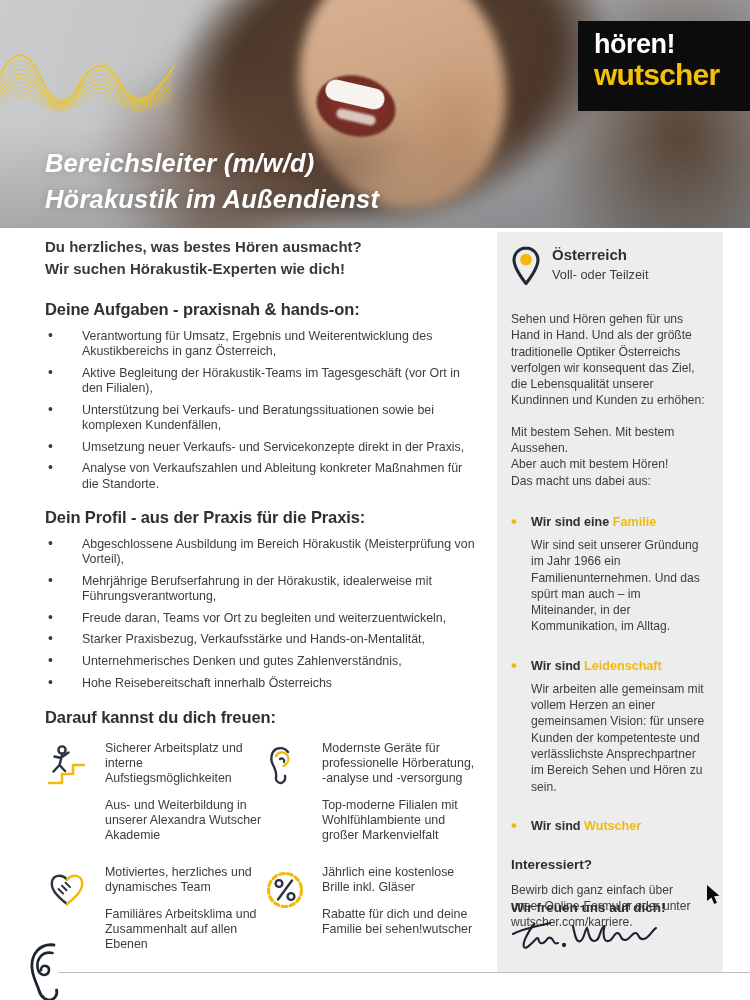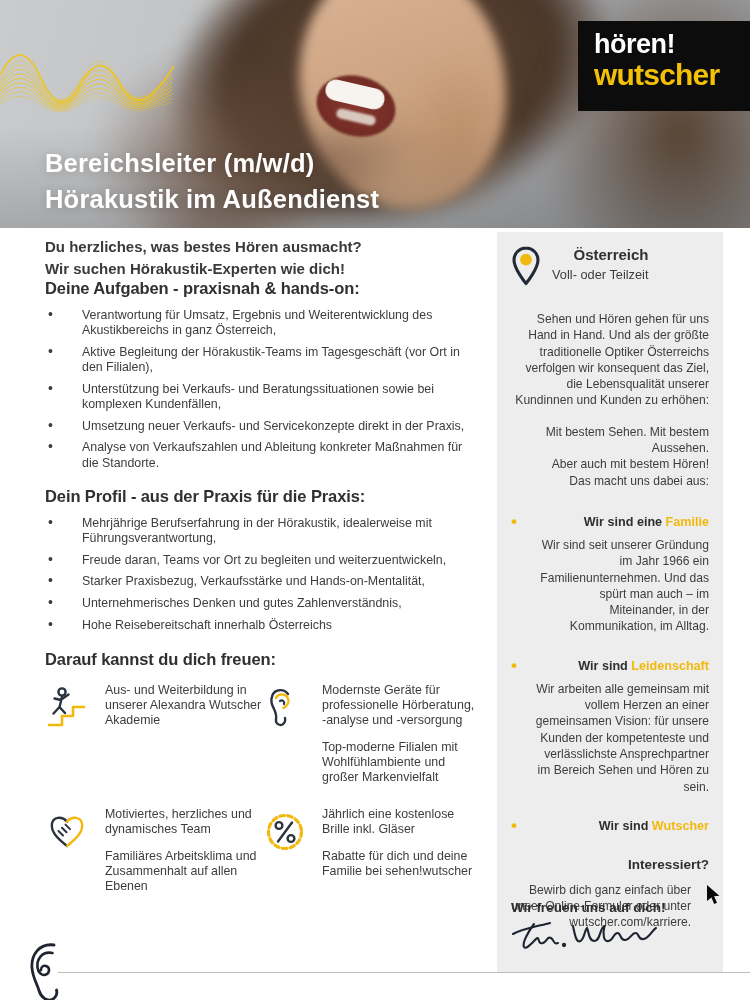--- a/index.html
+++ b/index.html
@@ -31,41 +31,41 @@
            background:#e9e3d9; border-radius:6px; filter:blur(1.2px); opacity:.85; }
   .hero-shade { position:absolute; inset:0; background:linear-gradient(180deg, rgba(0,0,0,0) 55%, rgba(50,50,50,.22) 100%); }
   .wave { position:absolute; left:0; top:40px; }
 
   .logo-box { position:absolute; right:0; top:21px; width:172px; height:90px; background:#0c0c0c;
               padding:9px 0 0 16px; line-height:1.06; }
   .logo-l1 { color:#ffffff; font-size:27px; font-weight:600; letter-spacing:-.5px; }
   .logo-l2 { color:#f4c106; font-size:30px; font-weight:800; letter-spacing:-.8px; }
 
   .hero-title { position:absolute; left:45px; bottom:11px; color:#ffffff; font-weight:700;
-                font-size:25.5px; line-height:36px; letter-spacing:.2px; text-shadow:0 1px 10px rgba(0,0,0,.18); }
+                font-size:25.5px; line-height:36px; letter-spacing:.2px; text-shadow:0 1px 10px rgba(0,0,0,.18);font-style:italic; }
 
   
   .main { position:absolute; left:45px; top:236px; width:432px; }
   .intro { font-size:15px; font-weight:700; line-height:21.5px; color:#3a3a3a; }
   h2.sec { font-size:16.5px; font-weight:700; color:#303030; letter-spacing:-.1px; }
-  .sec-tasks   { }
+  .sec-tasks   { margin-top:21px; }
   .sec-profile { margin-top:16px; }
   .sec-benefit { margin-top:17px; }
   ul.blist { list-style:none; margin-top:10px; }
   ul.blist li { position:relative; padding-left:37px; font-size:12.4px; line-height:15.2px; margin-bottom:6.5px; color:#3d3d3d; }
   ul.blist li::before { content:"\2022"; position:absolute; left:3px; top:-1px; font-size:14px; color:#3d3d3d; }
 
   .benefit-grid { display:grid; grid-template-columns:60px 157px 60px 155px; margin-top:14px; row-gap:22px; }
   .b-icon { padding-top:2px; }
   .b-text p { font-size:12.4px; line-height:15.2px; }
   .b-text p + p { margin-top:11px; }
 
   
   .sidebar { position:absolute; left:497px; top:232px; width:226px; height:741px; background:#ededed;
-             padding:13px 14px 0 14px;text-align:right; }
+             padding:13px 14px 0 14px; }
   .loc-row { display:flex; align-items:flex-start; gap:11px; }
   .loc-text  { padding-top:1px; }
   .loc-title { font-size:15px; font-weight:700; color:#303030; }
   .loc-sub   { font-size:12.8px; margin-top:4px; color:#3d3d3d; }
   .sb-p { font-size:12.1px; line-height:16.3px; color:#3d3d3d; }
   .sb-about  { margin-top:24px; }
   .sb-about2 { margin-top:15px; white-space:pre-line; }
   .values { margin-top:26px; }
   .value { margin-bottom:24px; }
   .value-head { position:relative; padding-left:20px; font-size:12.6px; font-weight:700; color:#2f2f2f; }
@@ -135,38 +135,40 @@
     <ul class="blist">
       <li>Verantwortung für Umsatz, Ergebnis und Weiterentwicklung des Akustikbereichs in ganz Österreich,</li>
       <li>Aktive Begleitung der Hörakustik-Teams im Tagesgeschäft (vor Ort in den Filialen),</li>
       <li>Unterstützung bei Verkaufs- und Beratungssituationen sowie bei komplexen Kundenfällen,</li>
       <li>Umsetzung neuer Verkaufs- und Servicekonzepte direkt in der Praxis,</li>
       <li>Analyse von Verkaufszahlen und Ableitung konkreter Maßnahmen für die Standorte.</li>
     </ul>
 
     <h2 class="sec sec-profile">Dein Profil - aus der Praxis für die Praxis:</h2>
     <ul class="blist">
+      <li>Abgeschlossene Ausbildung im Bereich Hörakustik (Meisterprüfung von Vorteil),</li>
       <li>Mehrjährige Berufserfahrung in der Hörakustik, idealerweise mit Führungsverantwortung,</li>
       <li>Freude daran, Teams vor Ort zu begleiten und weiterzuentwickeln,</li>
       <li>Starker Praxisbezug, Verkaufsstärke und Hands-on-Mentalität,</li>
       <li>Unternehmerisches Denken und gutes Zahlenverständnis,</li>
       <li>Hohe Reisebereitschaft innerhalb Österreichs</li>
     </ul>
 
     <h2 class="sec sec-benefit">Darauf kannst du dich freuen:</h2>
     <div class="benefit-grid">
 
       <div class="b-icon">
         <svg width="44" height="44" viewBox="0 0 44 44" fill="none">
           <path d="M4 40 H17 V31 H28 V22 H39" stroke="#f2b90d" stroke-width="2.6" stroke-linecap="round" stroke-linejoin="round"></path>
           <circle cx="17" cy="7" r="3.6" stroke="#2b3240" stroke-width="2.4"></circle>
           <path d="M17 12 L14.5 22 M17 14 L23.5 9.5 M16 15 L9.5 13.5 M14.5 22 L20 28 M14.5 22 L8.5 28.5" stroke="#2b3240" stroke-width="2.4" stroke-linecap="round" stroke-linejoin="round"></path>
         </svg>
       </div>
       <div class="b-text">
+        <p>Sicherer Arbeitsplatz und interne Aufstiegsmöglichkeiten</p>
         <p>Aus- und Weiterbildung in unserer Alexandra Wutscher Akademie</p>
       </div>
 
       <div class="b-icon">
         <svg width="40" height="44" viewBox="0 0 40 44" fill="none">
           <path d="M26 9 C22 3.5 13 4 10.5 10 C8 16 10 20 12 24 C14 28 14.5 32 14 35 C13.5 38.5 17.5 41 20.5 39.5 C23 38 23.5 35.5 23 33" stroke="#2b3240" stroke-width="2.4" stroke-linecap="round"></path>
           <path d="M14 13 C16 8.5 23 8 25.5 12.5 C28 17 25 21 21.5 23" stroke="#f2b90d" stroke-width="2.4" stroke-linecap="round"></path>
           <path d="M18 16 C20.5 14.5 23 16.5 22 19" stroke="#2b3240" stroke-width="2.2" stroke-linecap="round"></path>
         </svg>
       </div>

